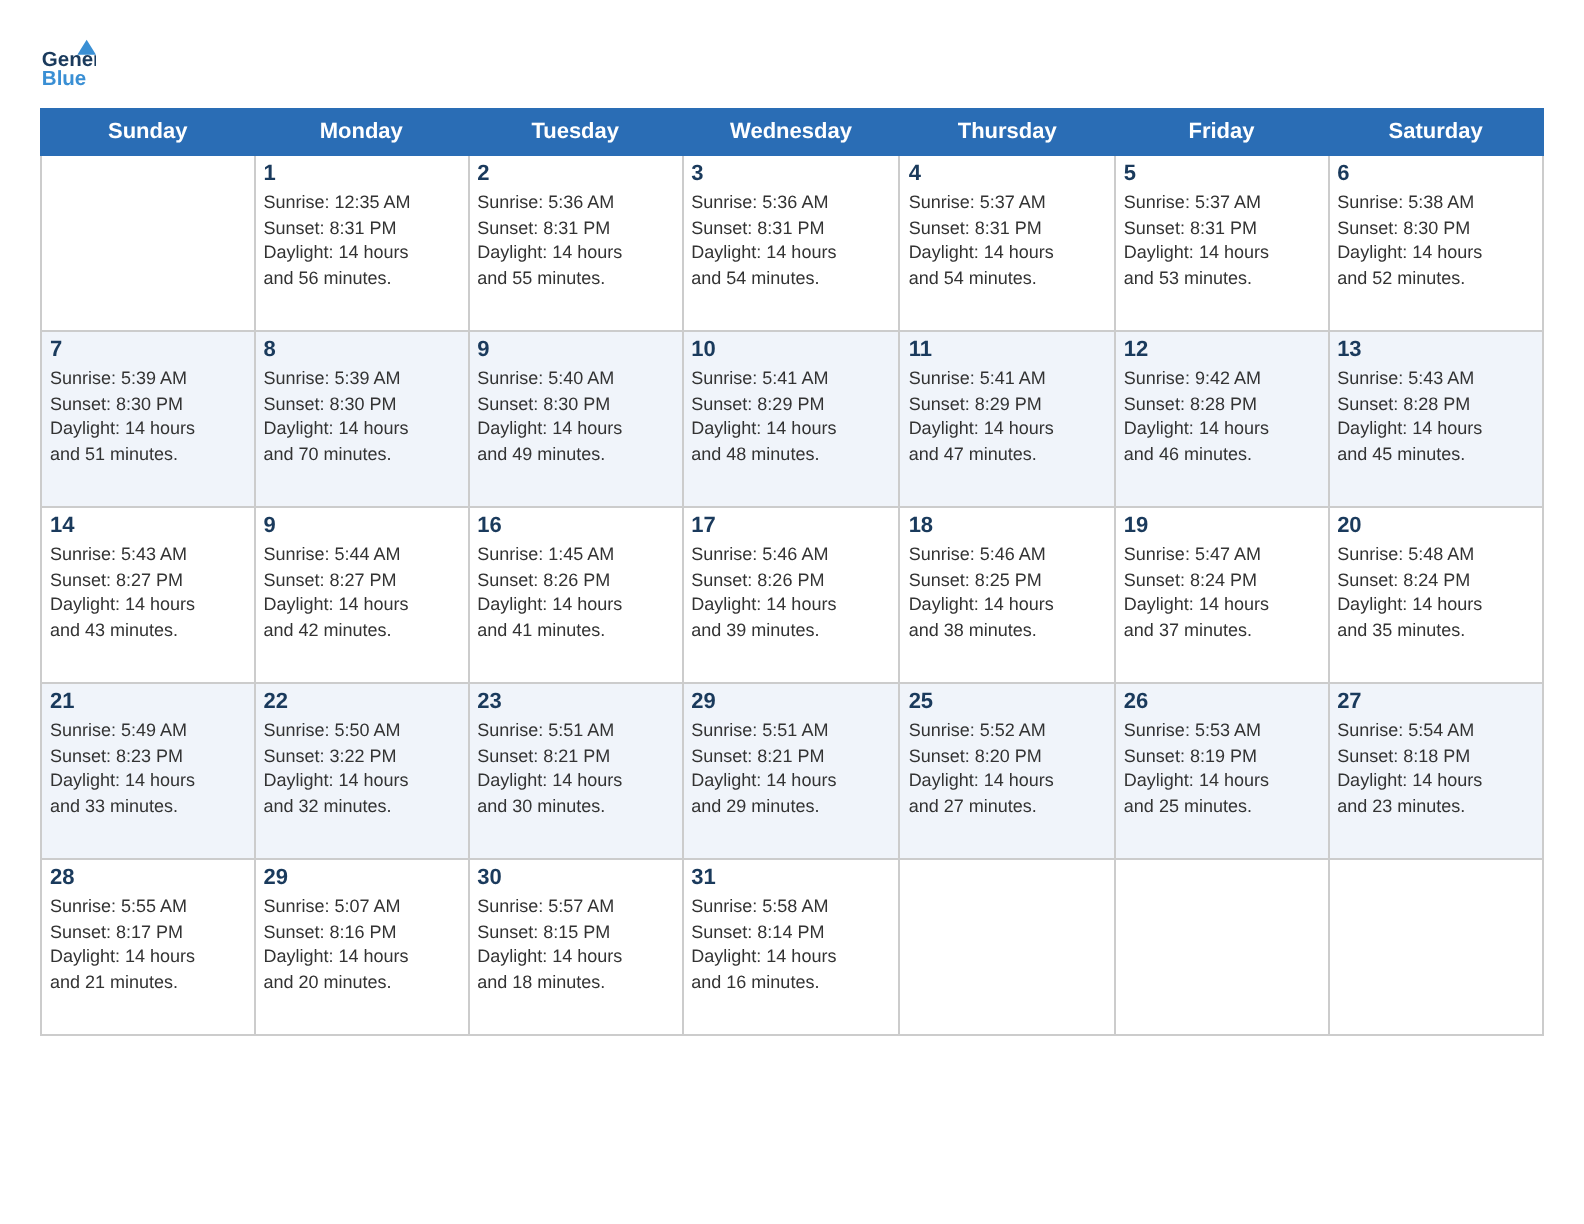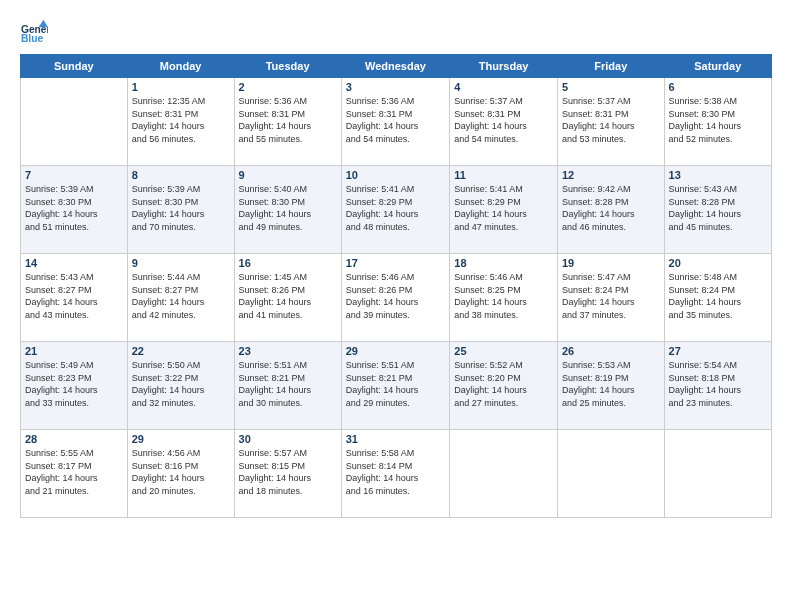--- a/index.html
+++ b/index.html
@@ -239,21 +239,21 @@
             <div class="day-info"><span>Sunrise: 5:54 AM</span><br><span>Sunset: 8:18 PM</span><br><span>Daylight: 14 hours</span><br><span>and 23 minutes.</span></div>
           </td>
         </tr>
         <tr>
           <td>
             <span class="day-num">28</span>
             <div class="day-info"><span>Sunrise: 5:55 AM</span><br><span>Sunset: 8:17 PM</span><br><span>Daylight: 14 hours</span><br><span>and 21 minutes.</span></div>
           </td>
           <td>
             <span class="day-num">29</span>
-            <div class="day-info"><span>Sunrise: 4:56 AM</span><br><span>Sunset: 8:16 PM</span><br><span>Daylight: 14 hours</span><br><span>and 20 minutes.</span></div>
+            <div class="day-info"><span>Sunrise: 5:07 AM</span><br><span>Sunset: 8:16 PM</span><br><span>Daylight: 14 hours</span><br><span>and 20 minutes.</span></div>
           </td>
           <td>
             <span class="day-num">30</span>
             <div class="day-info"><span>Sunrise: 5:57 AM</span><br><span>Sunset: 8:15 PM</span><br><span>Daylight: 14 hours</span><br><span>and 18 minutes.</span></div>
           </td>
           <td>
             <span class="day-num">31</span>
             <div class="day-info"><span>Sunrise: 5:58 AM</span><br><span>Sunset: 8:14 PM</span><br><span>Daylight: 14 hours</span><br><span>and 16 minutes.</span></div>
           </td>
           <td class="empty"></td>

